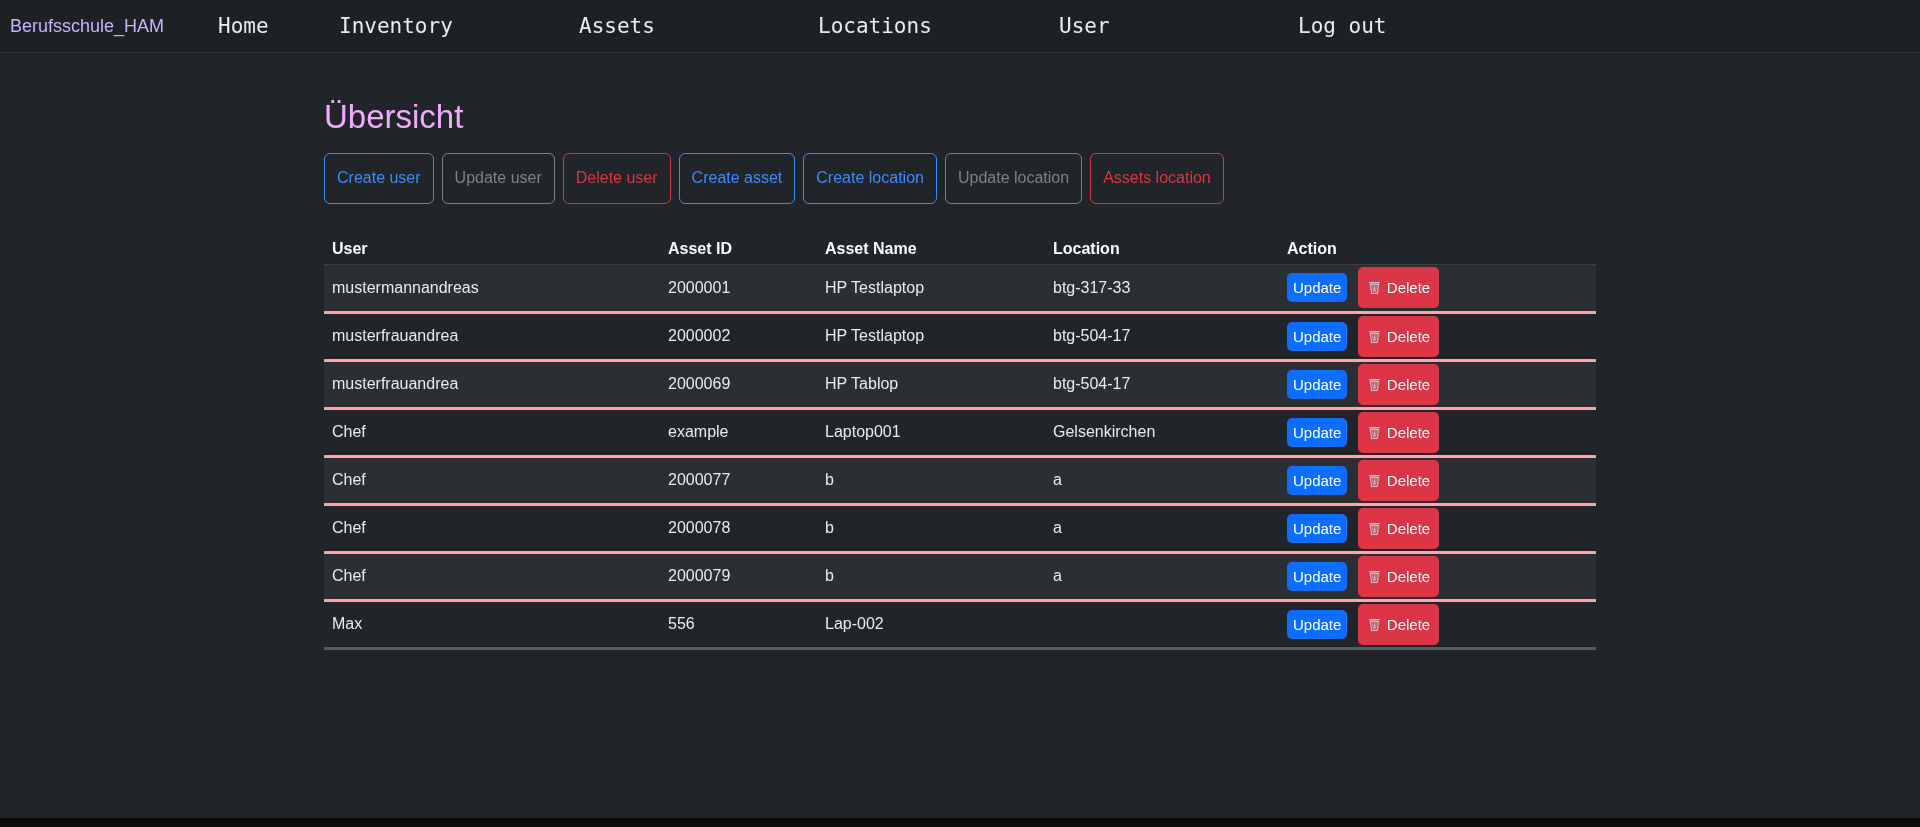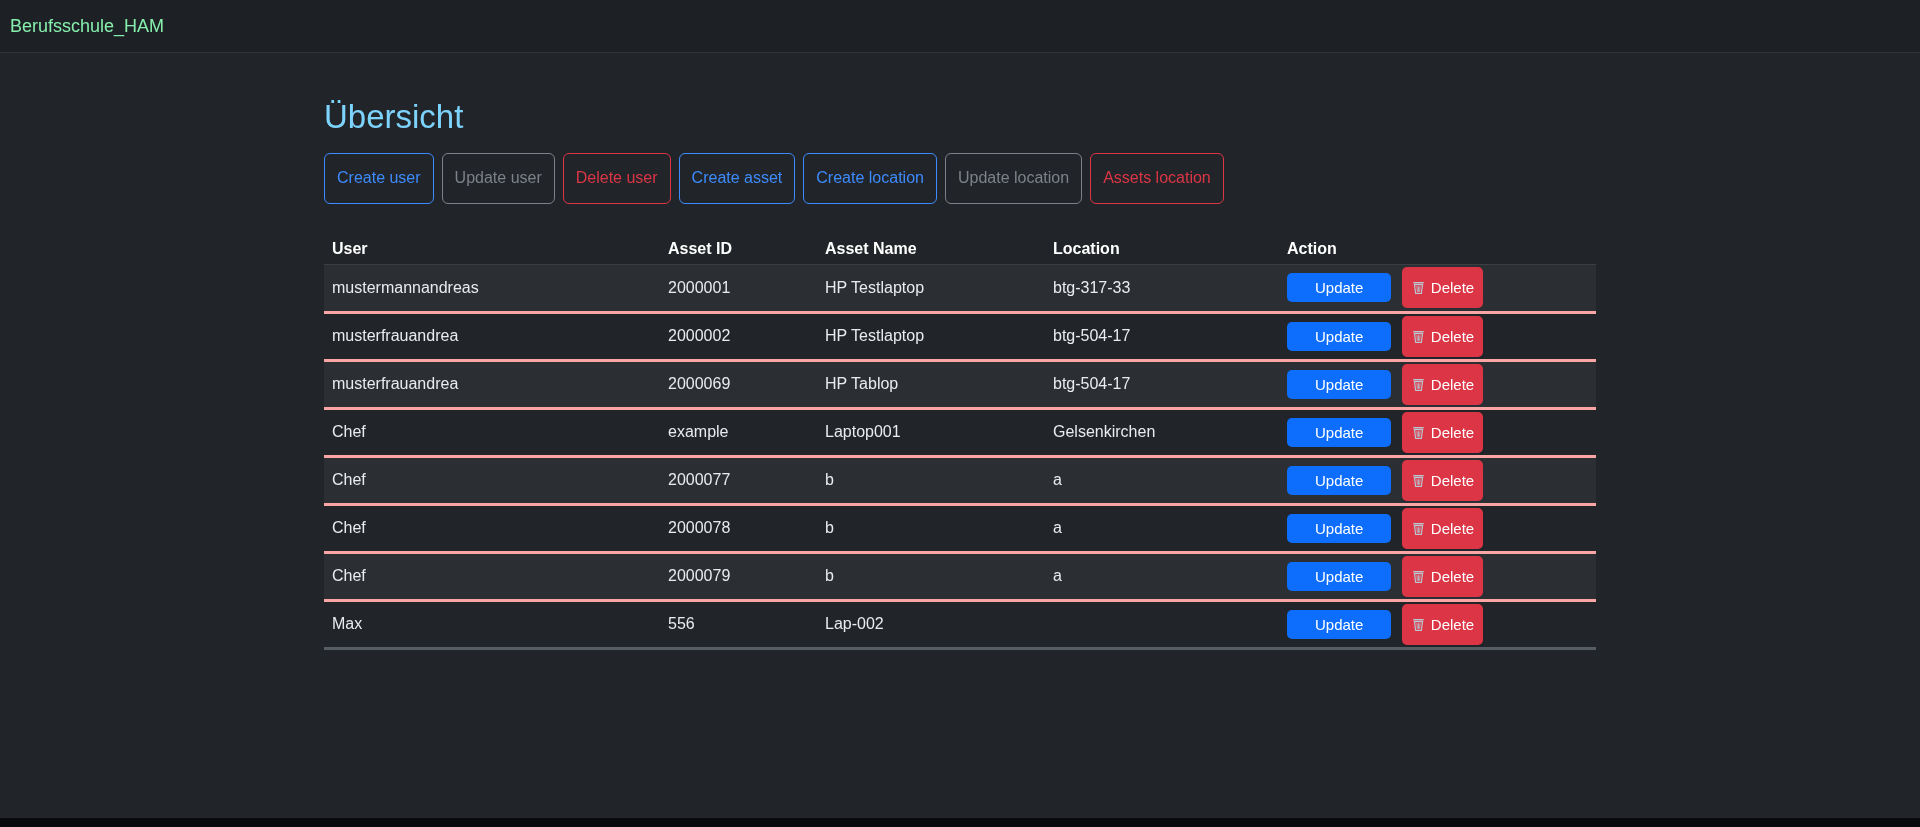--- a/index.html
+++ b/index.html
@@ -15,40 +15,40 @@
 
   
   .navbar {
     height: 53px;
     background: var(--navbar-bg, #1d2125);
     border-bottom: 1px solid #31353a;
     position: relative;
   }
   .brand {
     position: absolute; left: 10px; top: 50%; transform: translateY(-50%);
-    font-size: 18px; color: #86efac; text-decoration: none;
+    font-size: 18px; color: #c4b5fd; text-decoration: none;
   }
   .nav-links {
     position: absolute; left: 218px; top: 0; height: 100%;
     display: flex; align-items: center;
   }
   .nav-links a {
     font-family: "DejaVu Sans Mono", monospace;
     font-size: 21px; color: #ececec; text-decoration: none;
     display: block; white-space: nowrap;
   }
   .nav-links a:nth-child(1) { width: 121px; }
   .nav-links a:nth-child(2) { width: 240px; }
   .nav-links a:nth-child(3) { width: 239px; }
   .nav-links a:nth-child(4) { width: 241px; }
   .nav-links a:nth-child(5) { width: 239px; }
 
   
   .container { width: 1272px; margin: 0 auto; padding-top: 45px; }
-  .page-title { margin: 0; font-size: 33px; font-weight: 500; color: #7dd3fc; }
+  .page-title { margin: 0; font-size: 33px; font-weight: 500; color: #f0abfc; }
 
   
   .toolbar { margin-top: 17px; display: flex; gap: 8px; }
   .toolbar button {
     background: transparent; border: 1px solid; border-radius: 6px;
     padding: 14px 12px; font-size: 16px; line-height: 1.3;
     font-family: inherit; cursor: pointer; white-space: nowrap;
   }
   .outline-primary   { color: var(--outline-primary, #3d8bfd); border-color: #2f7cf0; }
   .outline-secondary { color: #7d8288; border-color: #5c6166; }
@@ -66,21 +66,21 @@
   .data-table tbody tr { height: 48px; }
   .data-table td {
     padding: 0 8px; vertical-align: middle;
     border-bottom: 3px solid #fca5a5;
   }
   .data-table tbody tr:nth-child(odd) { background: var(--table-stripe, #2b2f33); }
   .data-table tbody tr:last-child td { border-bottom-color: #565e64; }
 
   .btn-update {
     background: var(--primary, #0d6efd); color: #fff; border: none;
-    border-radius: 5px; padding: 6px 28px; font-size: 15px;
+    border-radius: 5px; padding: 6px 6px; font-size: 15px;
     font-family: inherit; cursor: pointer;
   }
   .btn-delete {
     background: var(--danger, #dc3545); color: #fff; border: none;
     border-radius: 5px; padding: 12px 9px; font-size: 15px;
     font-family: inherit; cursor: pointer;
     display: inline-flex; align-items: center; gap: 5px;
     margin-left: 6px; vertical-align: middle;
   }
   .btn-update { vertical-align: middle; }
@@ -91,20 +91,28 @@
   .bottom-strip {
     position: absolute; left: 0; right: 0; bottom: 0;
     height: 9px; background: #0a0b0c;
   }
 </style>
 </head>
 <body>
 
 <nav class="navbar">
   <a class="brand" href="#">Berufsschule_HAM</a>
+  <div class="nav-links">
+      <a href="#">Home</a>
+      <a href="#">Inventory</a>
+      <a href="#">Assets</a>
+      <a href="#">Locations</a>
+      <a href="#">User</a>
+      <a href="#">Log out</a>
+    </div>
 </nav>
 
 <main class="container">
   <h1 class="page-title">Übersicht</h1>
 
   <div class="toolbar">
       <button type="button" class="outline-primary">Create user</button>
       <button type="button" class="outline-secondary">Update user</button>
       <button type="button" class="outline-danger">Delete user</button>
       <button type="button" class="outline-primary">Create asset</button>

